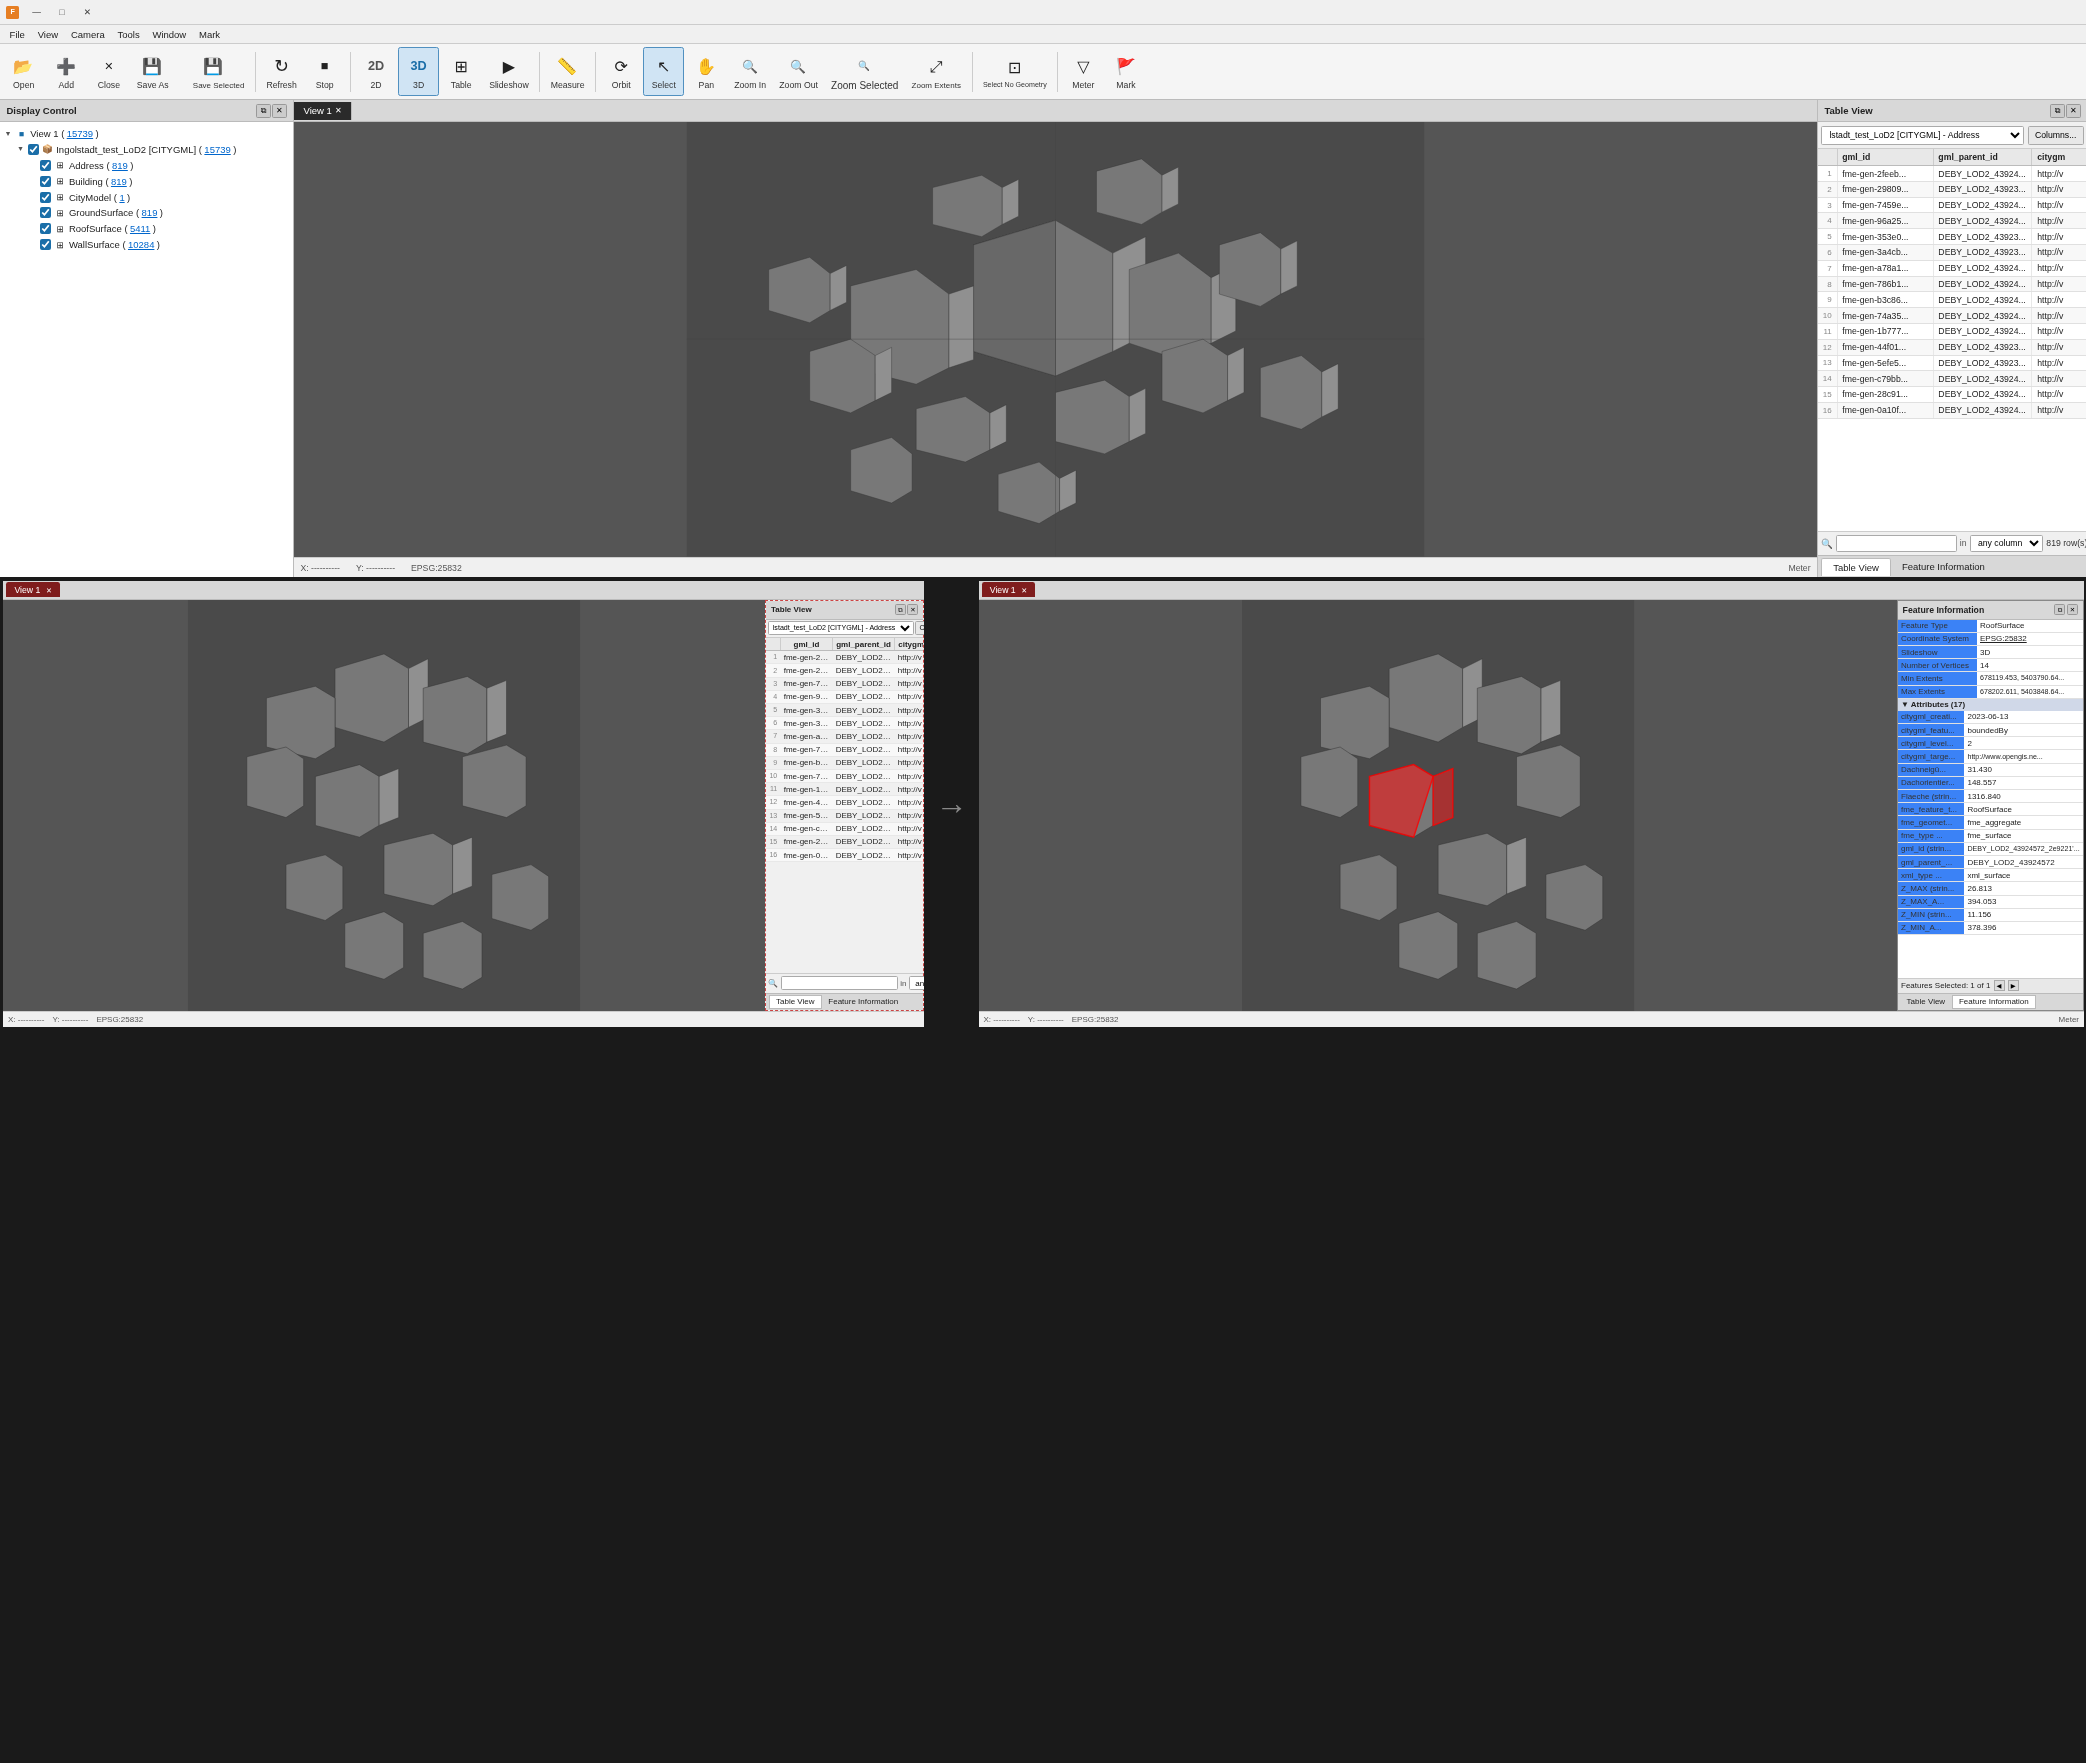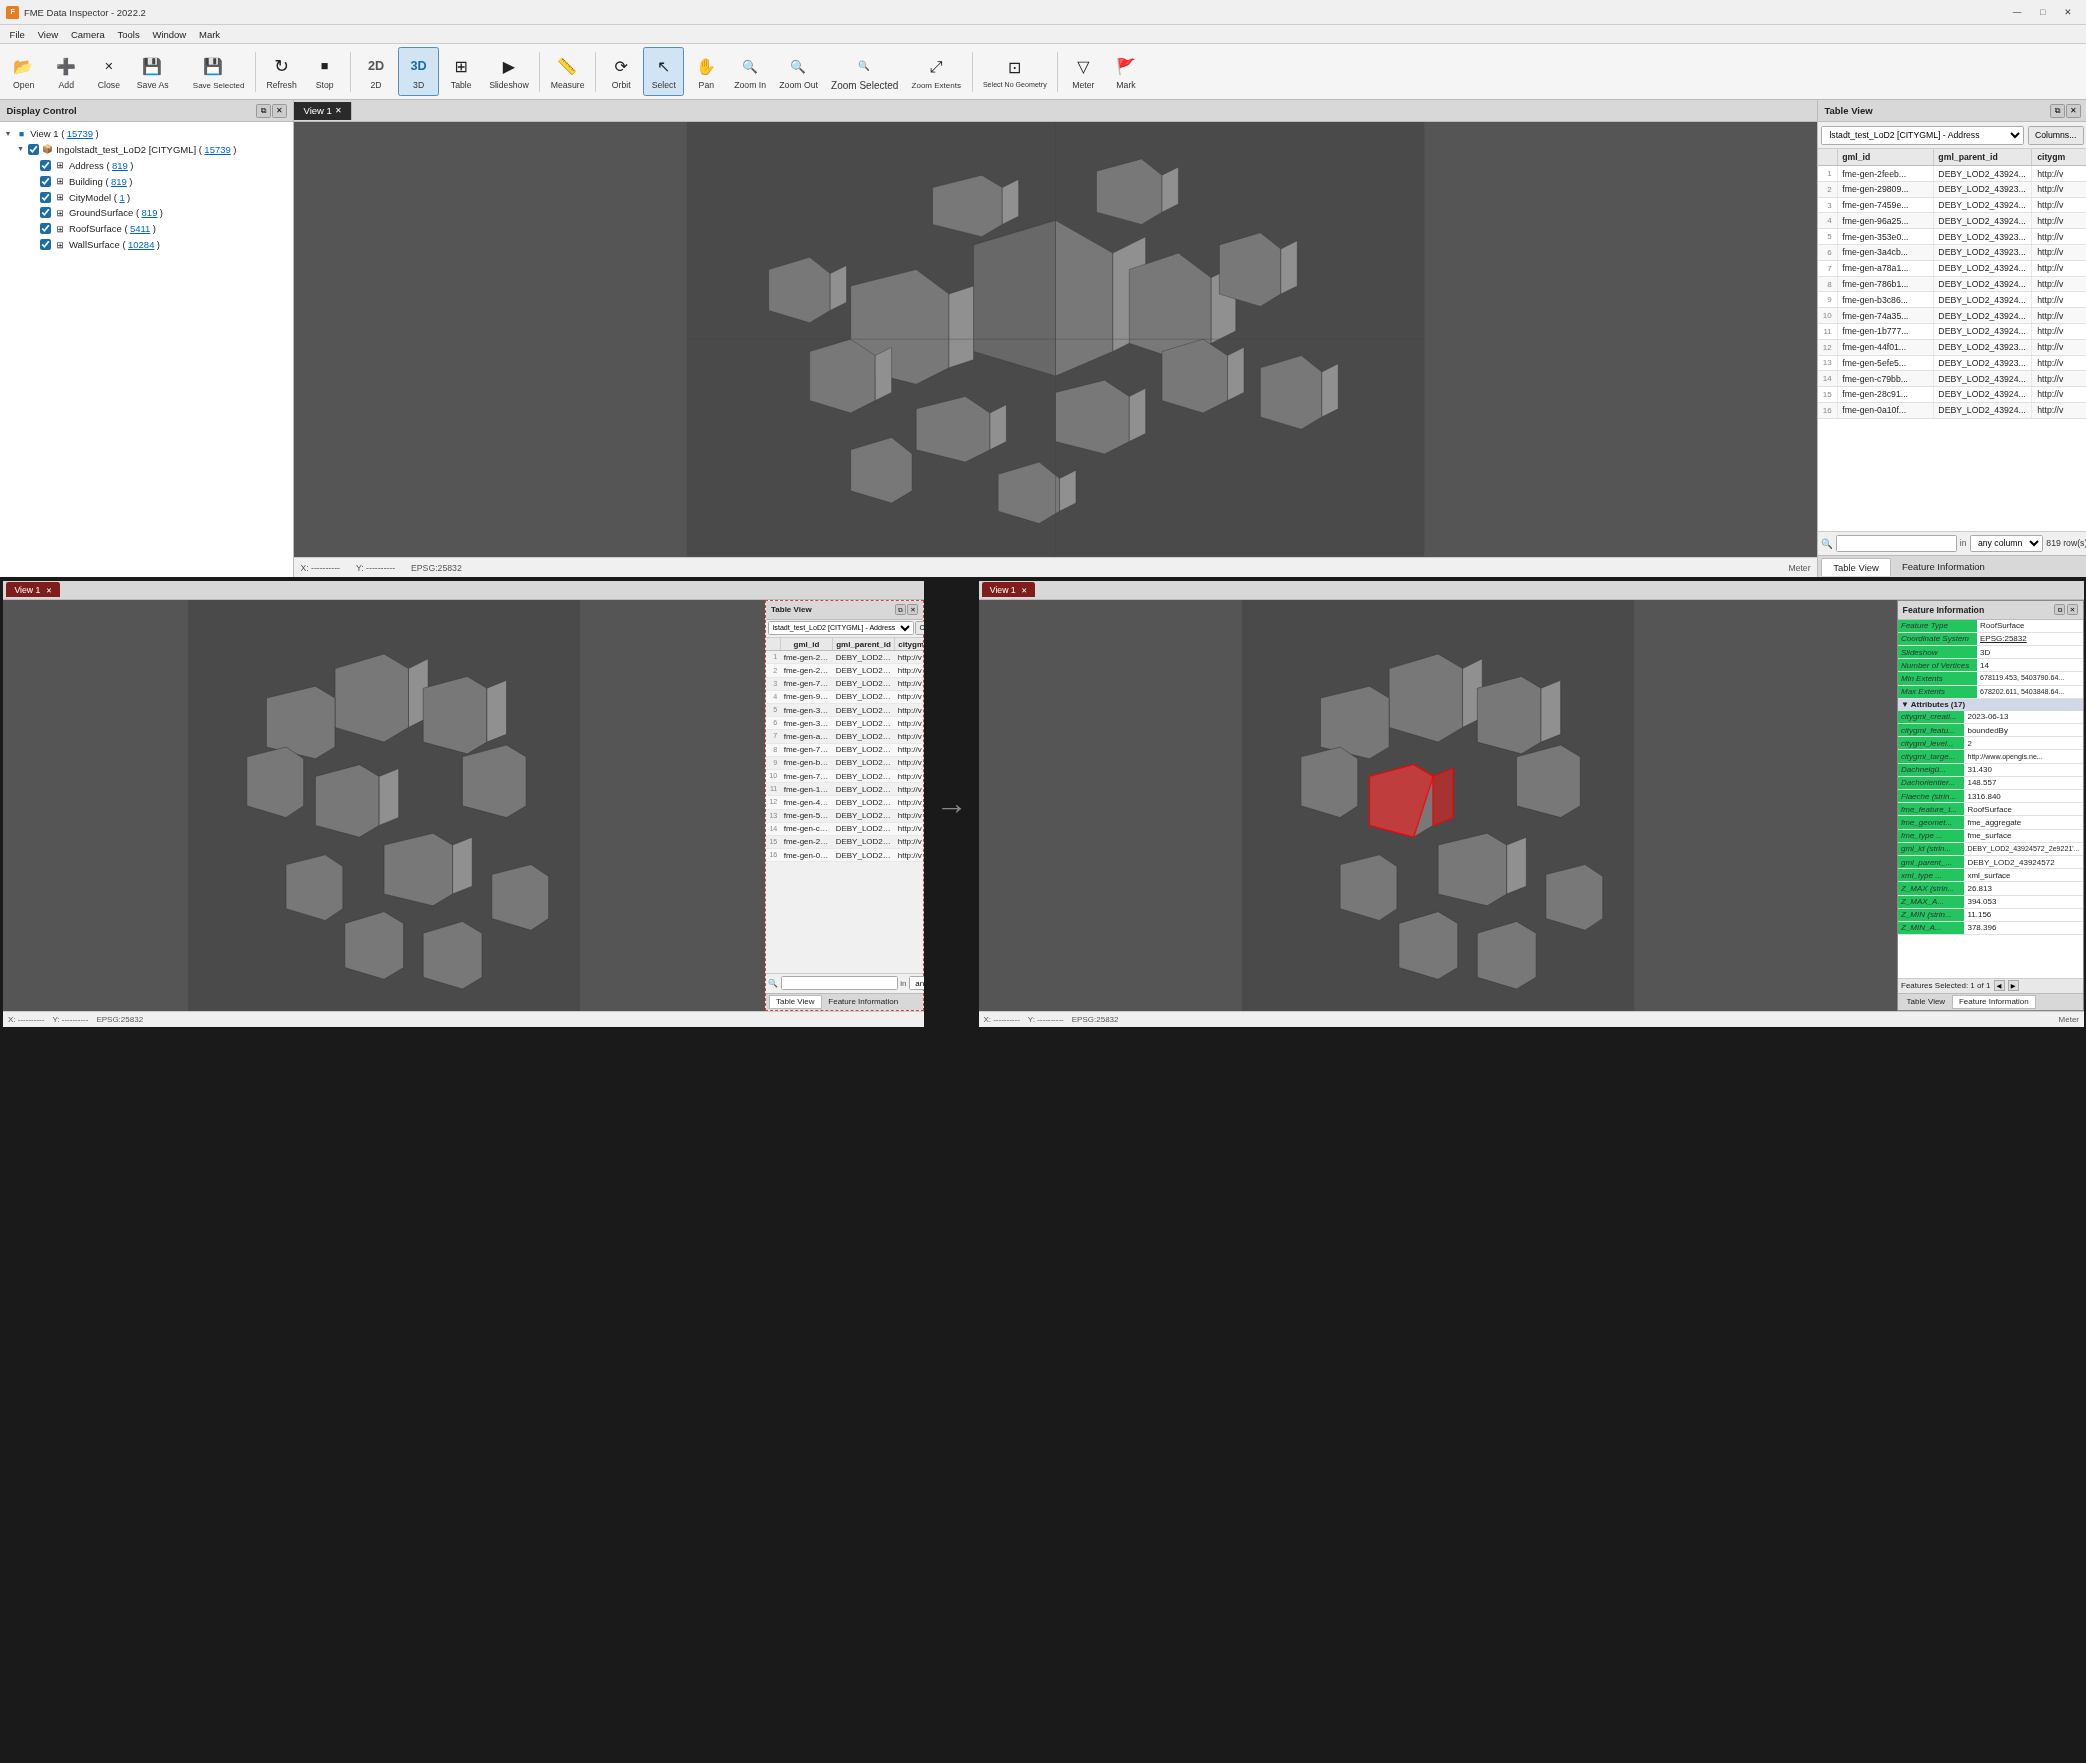--- a/index.html
+++ b/index.html
@@ -81,21 +81,21 @@
 
     
     .status-bar { height: 20.7px; background: #f0f0f0; border-top: 0.8px solid #ccc; display: flex; align-items: center; padding: 0 6.4px; gap: 16px; font-size: 8.7px; color: #555; }
 
     
     .bottom-section { display: flex; height: 453px; background: #1a1a1a; gap: 3.2px; padding: 3.2px; }
     .arrow-panel { width: 48px; display: flex; align-items: center; justify-content: center; }
     .arrow-icon { font-size: 32px; color: #888; }
     .feature-table { width: 100%; border-collapse: collapse; font-size: 8px; }
     .feature-table td { padding: 1.6px 3.2px; border-bottom: 0.8px solid #e0e0e0; }
-    .feature-table td:first-child { font-weight: normal; color: #333; width: 79px; background: #22c55e; font-style: italic; }
+    .feature-table td:first-child { font-weight: normal; color: #333; width: 79px; background: #3b82f6; }
     .feature-table td:last-child { color: #222; }
     .feature-section { background: #d0d8e8; font-weight: bold; padding: 1.6px 3.2px; font-size: 8px; }
     .feature-link { color: #0066cc; text-decoration: underline; cursor: pointer; }
     .small-table-panel { width: 159px; background: #f0f0f0; border: 1.6px dashed #cc4444; display: flex; flex-direction: column; }
 
     .panel-sub-header { background: #d8d8d8; height: 19px; display: flex; align-items: center; padding: 0 4.8px; font-size: 8.7px; font-weight: bold; border-bottom: 0.8px solid #bbb; gap: 3.2px; }
     .panel-ctrl-sm { margin-left: auto; display: flex; gap: 1.6px; }
 
     .mini-data-table { width: 100%; border-collapse: collapse; font-size: 8px; }
     .mini-data-table th { background: #e8e8e8; padding: 1.6px 3.2px; border-bottom: 0.8px solid #bbb; border-right: 0.8px solid #ccc; font-weight: bold; white-space: nowrap; }
@@ -125,21 +125,20 @@
     
     ::-webkit-scrollbar { width: 6.4px; height: 6.4px; }
     ::-webkit-scrollbar-track { background: #e0e0e0; }
     ::-webkit-scrollbar-thumb { background: #aaa; border-radius: 1.6px; }
   </style>
 </head>
 <body>
 
 <div class="title-bar">
   <div class="title-bar-icon">F</div>
-  <span class="title-text">FME Data Inspector - 2022.2</span>
   <div class="title-controls">
     <button class="title-btn">—</button>
     <button class="title-btn">□</button>
     <button class="title-btn close">✕</button>
   </div>
 </div>
 
 <div class="menu-bar">
   <span class="menu-item">File</span>
   <span class="menu-item">View</span>

